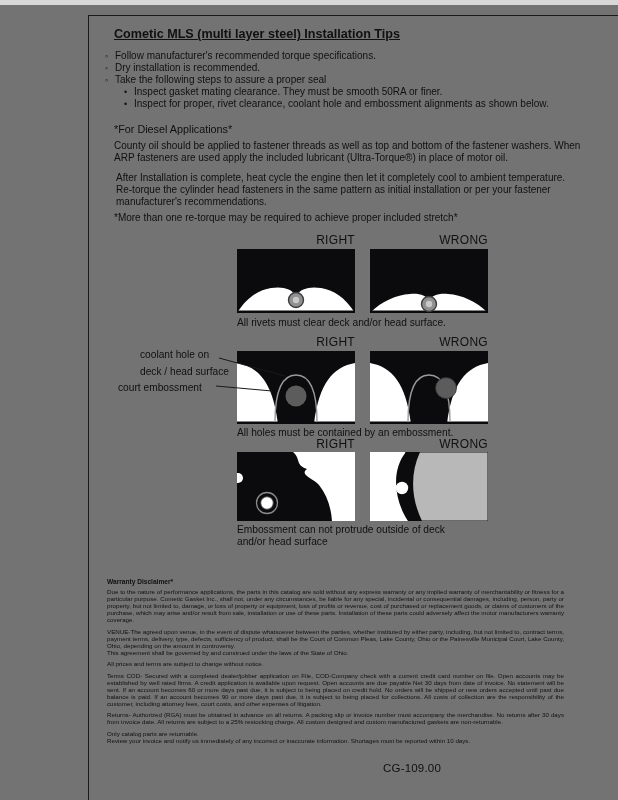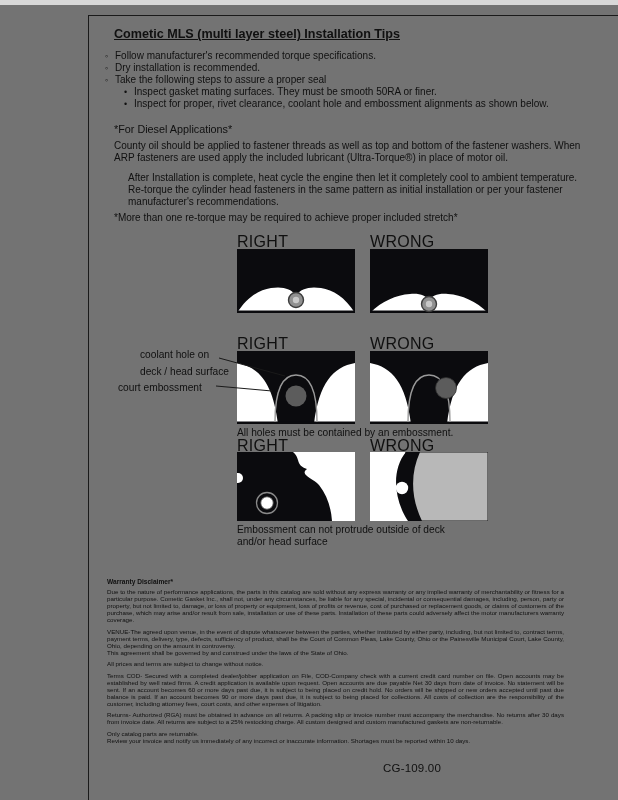--- a/index.html
+++ b/index.html
@@ -8,23 +8,23 @@
   .abs{position:absolute}
   .frame{left:88px;top:10px;width:529px;height:789px;border-left:1.2px solid #1a1a1a;border-top:1.2px solid #1a1a1a}
   .title{left:114px;top:22px;font-size:12.6px;font-weight:bold;text-decoration:underline;margin:0}
   .tips{left:105px;top:45px;font-size:10px;line-height:12.1px}
   .tip{display:flex}
   .tip .bullet{flex:0 0 10px;width:10px;font-size:9px;line-height:12.1px}
   .tip.sub{margin-left:19px}
   .h-diesel{left:114px;top:118px;font-size:10.8px;font-weight:normal;margin:0}
   .para{font-size:10px;line-height:12px;margin:0}
   .p1{left:114px;top:135px;width:480px}
-  .p2{left:128px;top:167px;width:452px}
+  .p2{left:116px;top:167px;width:452px}
   .note{left:114px;top:207px;font-size:10px;margin:0}
-  .figlabel{width:118px;text-align:left;font-size:16px;letter-spacing:.3px}
+  .figlabel{width:118px;text-align:right;font-size:12px;letter-spacing:.3px}
   .dbox{width:118px}
   .caption{left:237px;font-size:10.2px;line-height:11.8px}
   .pointer{font-size:10.2px;line-height:17px}
   .preline{white-space:pre-line}
   .disclaimer{left:107px;top:573px;width:457px;font-size:6.2px;line-height:7px;text-align:justify}
   .disclaimer h4{font-size:6.6px;margin:0 0 3px 0}
   .disclaimer p{margin:0 0 4.5px 0;white-space:pre-line}
   .footer{left:383px;top:757px;font-size:11.5px;letter-spacing:.2px}
   .overlay{left:0;top:0;pointer-events:none}
   svg{display:block}
@@ -46,21 +46,21 @@
     <div class="tip">
       <span class="bullet">◦</span>
       <span>Dry installation is recommended.</span>
     </div>
     <div class="tip">
       <span class="bullet">◦</span>
       <span>Take the following steps to assure a proper seal</span>
     </div>
     <div class="tip sub">
       <span class="bullet">•</span>
-      <span>Inspect gasket mating surfaces.  They must be smooth 50RA or finer.</span>
+      <span>Inspect gasket mating clearance.  They must be smooth 50RA or finer.</span>
     </div>
     <div class="tip sub">
       <span class="bullet">•</span>
       <span>Inspect for proper, rivet clearance, coolant hole and embossment alignments as shown below.</span>
     </div>
   </div>
 
   <h2 class="abs h-diesel">*For Diesel Applications*</h2>
   <p class="abs para p1">County oil should be applied to fastener threads as well as top and bottom of the fastener washers. When ARP fasteners are used apply the included lubricant (Ultra-Torque®) in place of motor oil.</p>
   <p class="abs para p2">After Installation is complete, heat cycle the engine then let it completely cool to ambient temperature. Re-torque the cylinder head fasteners in the same pattern as initial installation or per your fastener manufacturer's recommendations.</p>
@@ -80,20 +80,21 @@
   </div>
   <div class="abs dbox" style="left:370px;top:244px">
     <svg viewBox="0 0 118 64" width="118" height="64">
       <rect x="0" y="0" width="118" height="64" fill="#0b0b0e"></rect>
       <path d="M0,64 C12,52 26,46 40,45 C50,44 56,47 59,51 C62,47 68,44 78,45 C92,46 106,52 118,64 Z" fill="#ffffff"></path>
       <rect x="0" y="61.5" width="118" height="2.5" fill="#0b0b0e"></rect>
       <circle cx="59" cy="55" r="7.5" fill="#909090" stroke="#3c3c3c" stroke-width="1.4"></circle>
       <circle cx="59" cy="55" r="3.2" fill="#c8c8c8"></circle>
     </svg>
   </div>
+  <div class="abs caption" style="top:312px">All rivets must clear deck and/or head surface.</div>
 
   <div class="abs figlabel" style="left:237px;top:330px">RIGHT</div>
   <div class="abs figlabel" style="left:370px;top:330px">WRONG</div>
 
   <div class="abs pointer preline" style="left:140px;top:341px">coolant hole on
 deck / head surface</div>
   <div class="abs pointer" style="left:118px;top:374px">court embossment</div>
 
   <div class="abs dbox" style="left:237px;top:346px">
     <svg viewBox="0 0 118 73" width="118" height="73">

